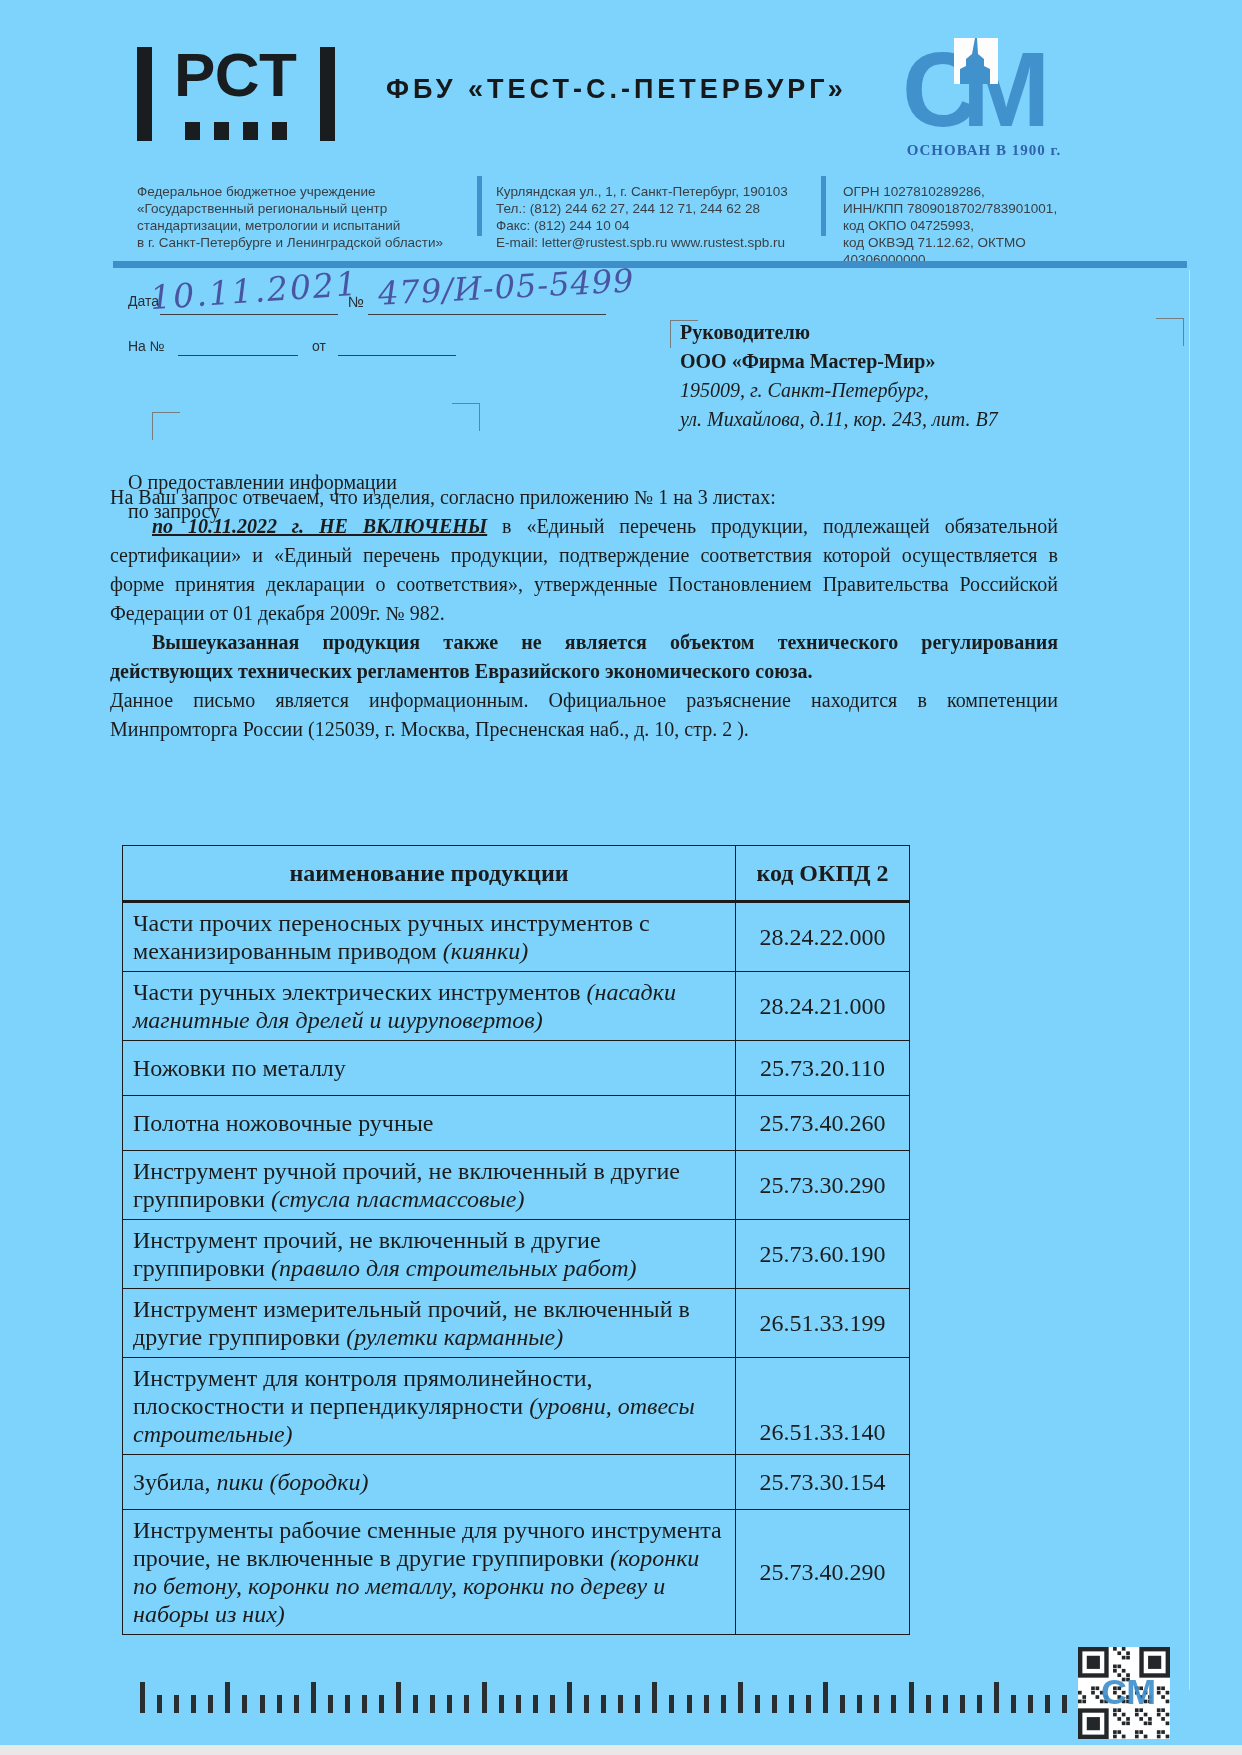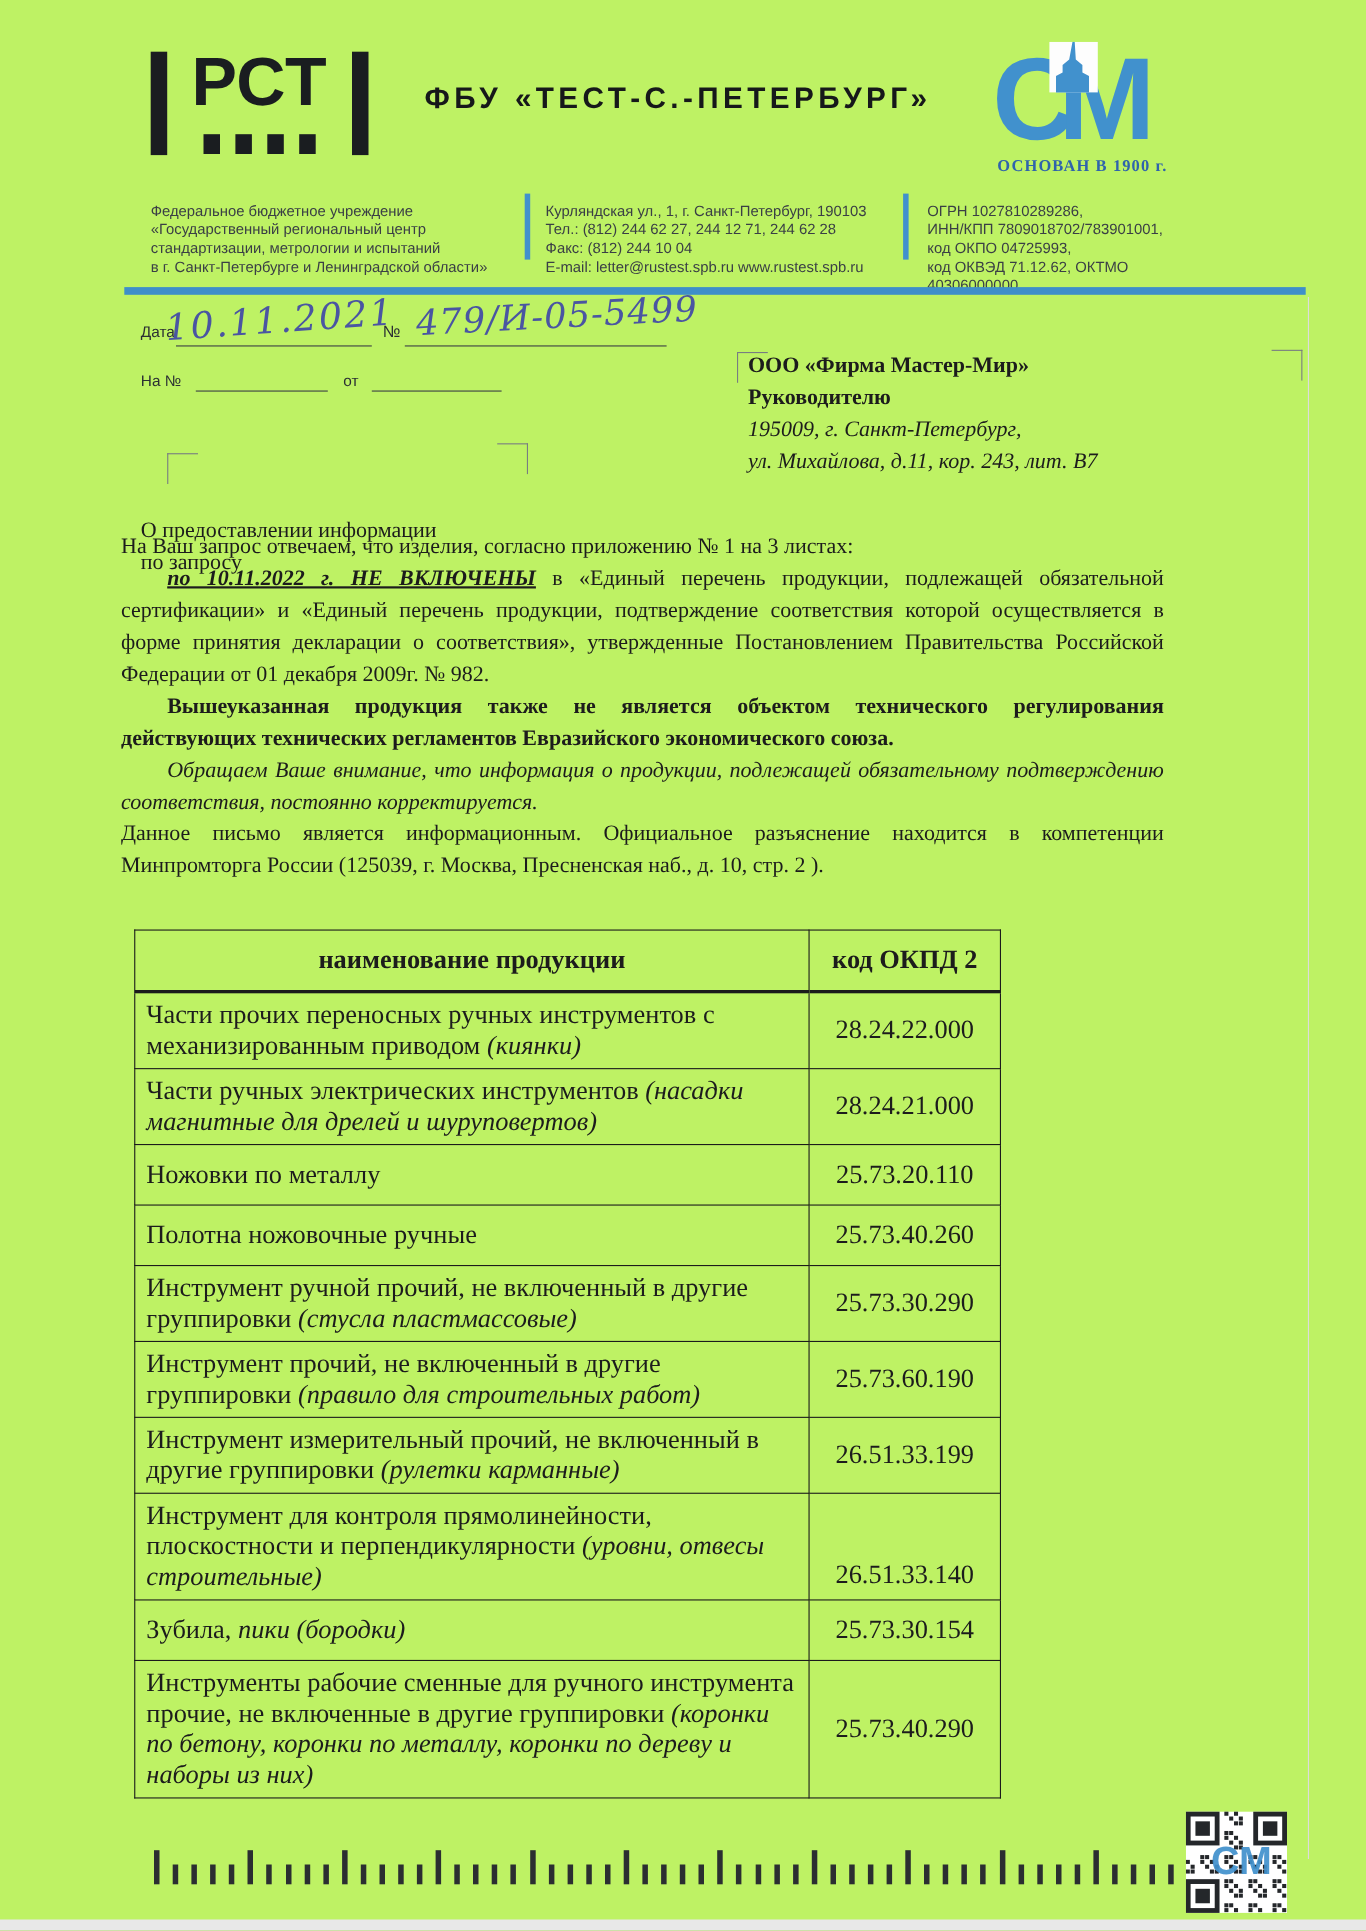--- a/index.html
+++ b/index.html
@@ -1,16 +1,16 @@
 <!DOCTYPE html>
 <html lang="ru" style="--brand-blue: #4191cd; --rule-blue: #3e8fc9; --founded-blue: #2f63ac; --ink-blue: #4a55a2; --text-black: #1c1c1c;"><head>
 <meta charset="utf-8">
 <style>
   html,body{margin:0;padding:0;background:#cfcfcf;}
-  .page{position:relative;width:1242px;height:1755px;background:#bef264;margin:0 auto;
+  .page{position:relative;width:1242px;height:1755px;background:#7dd3fc;margin:0 auto;
         font-family:"Liberation Serif",serif;color:#1c1c1c;overflow:hidden;}
 
   
   .rst-logo{position:absolute;left:137px;top:47px;width:198px;height:94px;display:flex;justify-content:space-between;}
   .rst-bar{width:15px;height:94px;background:#1a1d20;}
   .rst-mid{flex:1;display:flex;flex-direction:column;align-items:center;justify-content:space-between;padding:0 5px;}
   .rst-text{font-family:"Liberation Sans",sans-serif;font-weight:bold;font-size:62px;line-height:56px;letter-spacing:1px;color:#1a1d20;}
   .rst-squares{display:flex;gap:14px;margin-bottom:1px;}
   .rst-squares span{width:15px;height:18px;background:#1a1d20;display:block;}
 
@@ -157,36 +157,35 @@
   <div class="uline ul-nano"></div>
   <div class="lbl lbl-ot">от</div>
   <div class="uline ul-ot"></div>
 
   <div class="crn crn-tl crn-rc-tl"></div>
   <div class="crn crn-tr crn-rc-tr"></div>
   <div class="crn crn-tl crn-sb-tl"></div>
   <div class="crn crn-tr crn-sb-tr"></div>
 
   <div class="recipient">
+    <div class="rc-b">Руководителю</div>
     <div class="rc-b">ООО «Фирма Мастер-Мир»</div>
-    <div class="rc-b">Руководителю</div>
     <div class="rc-i">195009, г. Санкт-Петербург,</div>
     <div class="rc-i">ул. Михайлова, д.11, кор. 243, лит. В7</div>
   </div>
 
   <div class="subject">
     <div>О предоставлении информации</div>
     <div class="c">по запросу</div>
   </div>
 
   <div id="body-block">
       <p class=""><span>На Ваш запрос отвечаем, что изделия, согласно приложению № 1 на 3 листах:</span></p>
       <p class="ind"><span class="sbiu">по 10.11.2022 г. НЕ ВКЛЮЧЕНЫ</span><span> в «Единый перечень продукции, подлежащей обязательной сертификации» и «Единый перечень продукции, подтверждение соответствия которой осуществляется в форме принятия декларации о соответствия», утвержденные Постановлением Правительства Российской Федерации от 01 декабря 2009г. № 982.</span></p>
       <p class="ind"><span class="sb">Вышеуказанная продукция также не является объектом технического регулирования действующих технических регламентов Евразийского экономического союза.</span></p>
-      <p class="ind"><span class="si">Обращаем Ваше внимание, что информация о продукции, подлежащей обязательному подтверждению соответствия, постоянно корректируется.</span></p>
       <p class=""><span>Данное письмо является информационным. Официальное разъяснение находится в компетенции Минпромторга России (125039, г. Москва, Пресненская наб., д. 10, стр. 2 ).</span></p>
     </div>
 
   <table id="products-table">
     <thead>
       <tr>
         <th class="name-h">наименование продукции</th>
         <th class="code-h">код ОКПД 2</th>
       </tr>
     </thead>

